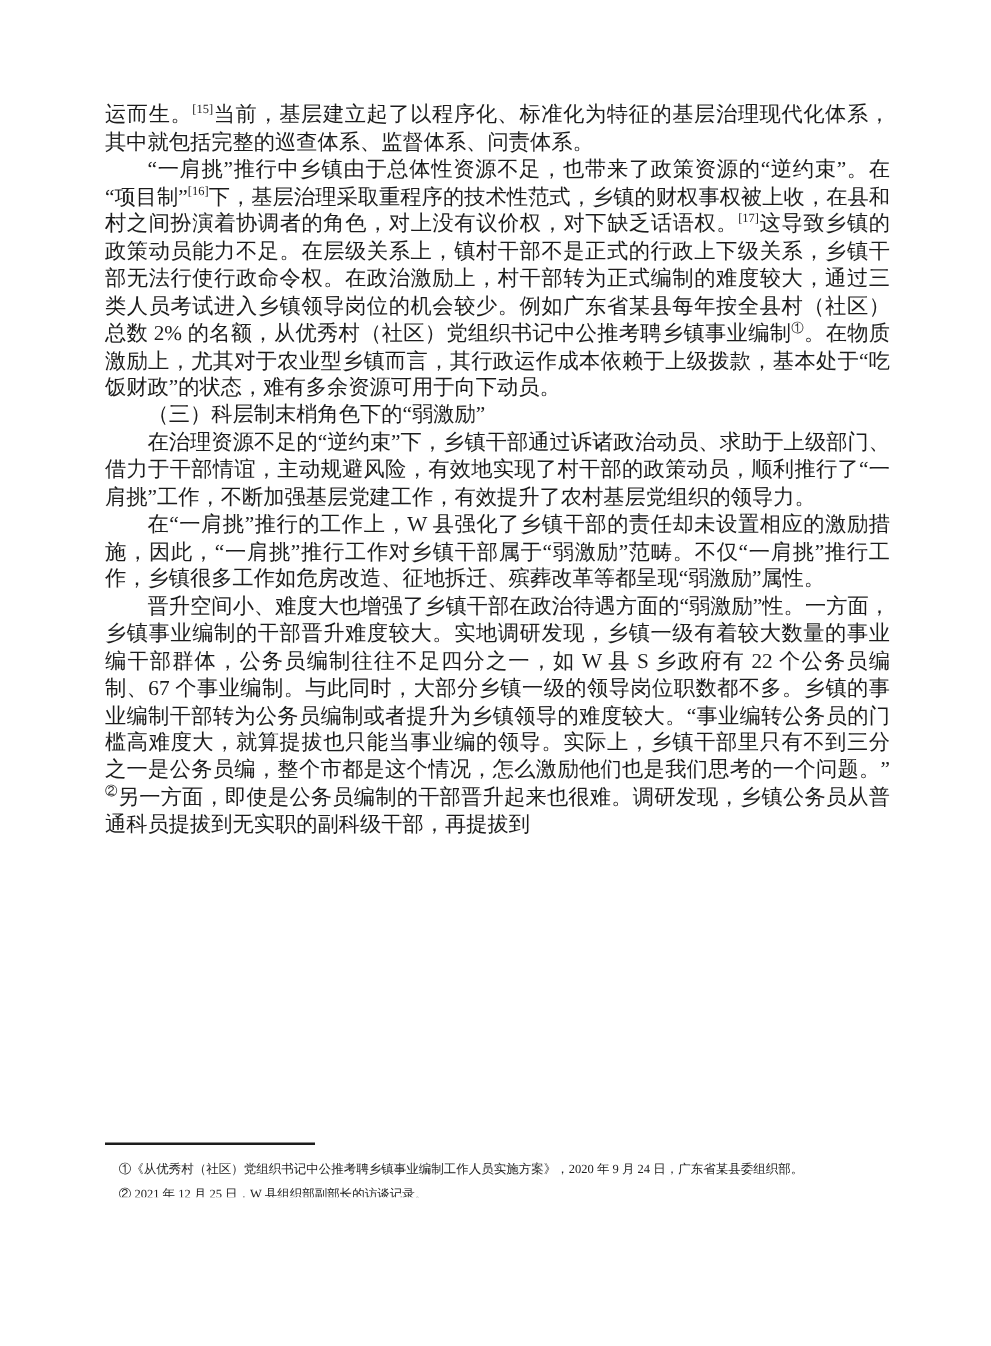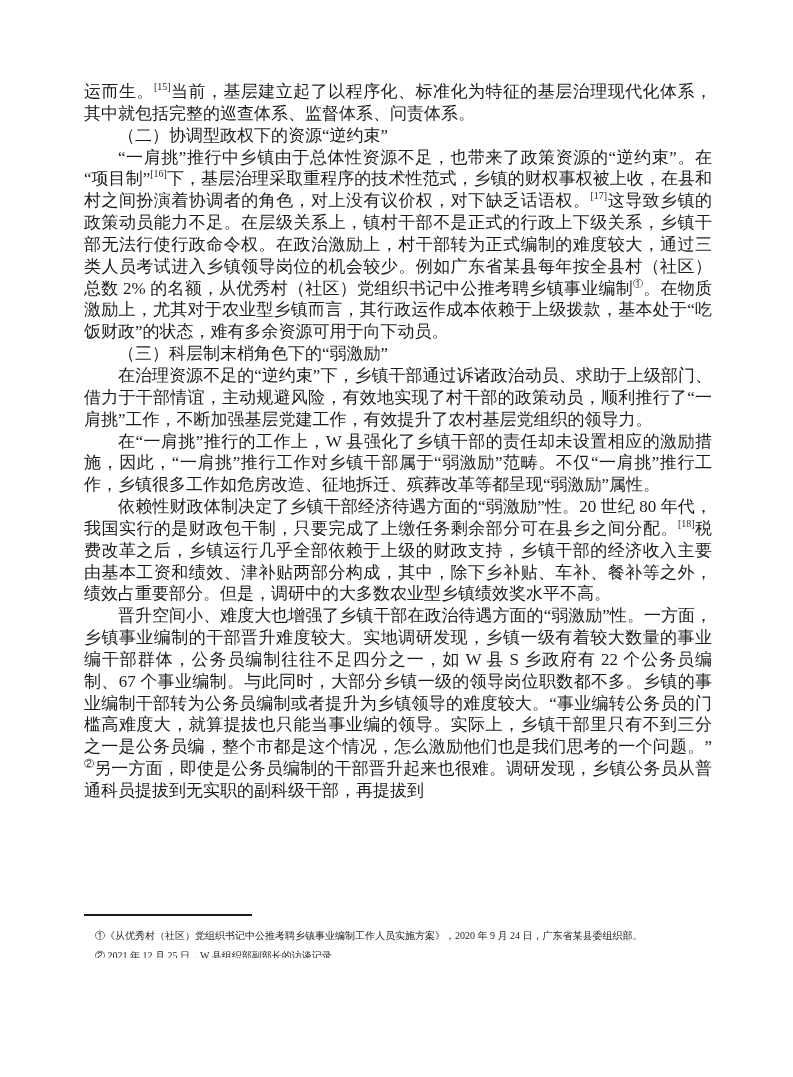--- a/index.html
+++ b/index.html
@@ -67,26 +67,24 @@
     letter-spacing: 1px;
   }
 </style>
 </head>
 <body>
 
 <div class="page">
 
   <div class="article-body" id="paragraphs">
       <p>运而生。<sup class="note-ref">[15]</sup>当前，基层建立起了以程序化、标准化为特征的基层治理现代化体系，其中就包括完整的巡查体系、监督体系、问责体系。</p>
-      <p class="indent">（二）协调型政权下的资源“逆约束”</p>
       <p class="indent">“一肩挑”推行中乡镇由于总体性资源不足，也带来了政策资源的“逆约束”。在“项目制”<sup class="note-ref">[16]</sup>下，基层治理采取重程序的技术性范式，乡镇的财权事权被上收，在县和村之间扮演着协调者的角色，对上没有议价权，对下缺乏话语权。<sup class="note-ref">[17]</sup>这导致乡镇的政策动员能力不足。在层级关系上，镇村干部不是正式的行政上下级关系，乡镇干部无法行使行政命令权。在政治激励上，村干部转为正式编制的难度较大，通过三类人员考试进入乡镇领导岗位的机会较少。例如广东省某县每年按全县村（社区）总数 2% 的名额，从优秀村（社区）党组织书记中公推考聘乡镇事业编制<sup class="note-ref">①</sup>。在物质激励上，尤其对于农业型乡镇而言，其行政运作成本依赖于上级拨款，基本处于“吃饭财政”的状态，难有多余资源可用于向下动员。</p>
       <p class="indent">（三）科层制末梢角色下的“弱激励”</p>
       <p class="indent">在治理资源不足的“逆约束”下，乡镇干部通过诉诸政治动员、求助于上级部门、借力于干部情谊，主动规避风险，有效地实现了村干部的政策动员，顺利推行了“一肩挑”工作，不断加强基层党建工作，有效提升了农村基层党组织的领导力。</p>
       <p class="indent">在“一肩挑”推行的工作上，W 县强化了乡镇干部的责任却未设置相应的激励措施，因此，“一肩挑”推行工作对乡镇干部属于“弱激励”范畴。不仅“一肩挑”推行工作，乡镇很多工作如危房改造、征地拆迁、殡葬改革等都呈现“弱激励”属性。</p>
-      <p class="indent">依赖性财政体制决定了乡镇干部经济待遇方面的“弱激励”性。20 世纪 80 年代，我国实行的是财政包干制，只要完成了上缴任务剩余部分可在县乡之间分配。<sup class="note-ref">[18]</sup>税费改革之后，乡镇运行几乎全部依赖于上级的财政支持，乡镇干部的经济收入主要由基本工资和绩效、津补贴两部分构成，其中，除下乡补贴、车补、餐补等之外，绩效占重要部分。但是，调研中的大多数农业型乡镇绩效奖水平不高。</p>
       <p class="indent">晋升空间小、难度大也增强了乡镇干部在政治待遇方面的“弱激励”性。一方面，乡镇事业编制的干部晋升难度较大。实地调研发现，乡镇一级有着较大数量的事业编干部群体，公务员编制往往不足四分之一，如 W 县 S 乡政府有 22 个公务员编制、67 个事业编制。与此同时，大部分乡镇一级的领导岗位职数都不多。乡镇的事业编制干部转为公务员编制或者提升为乡镇领导的难度较大。“事业编转公务员的门槛高难度大，就算提拔也只能当事业编的领导。实际上，乡镇干部里只有不到三分之一是公务员编，整个市都是这个情况，怎么激励他们也是我们思考的一个问题。”<sup class="note-ref">②</sup>另一方面，即使是公务员编制的干部晋升起来也很难。调研发现，乡镇公务员从普通科员提拔到无实职的副科级干部，再提拔到</p>
     </div>
 
   <div class="footnote-area">
     <hr class="footnote-rule">
     <div id="footnotes">
         <p class="footnote">①《从优秀村（社区）党组织书记中公推考聘乡镇事业编制工作人员实施方案》，2020 年 9 月 24 日，广东省某县委组织部。</p>
         <p class="footnote">② 2021 年 12 月 25 日，W 县组织部副部长的访谈记录。</p>
       </div>
   </div>

